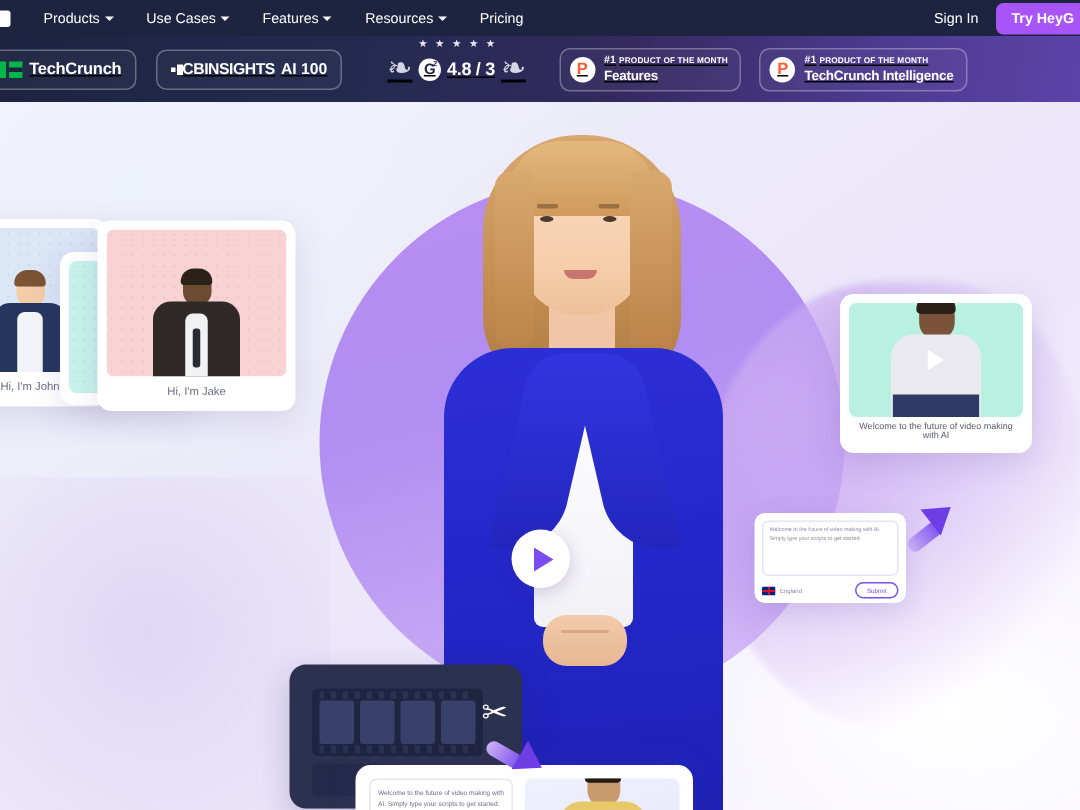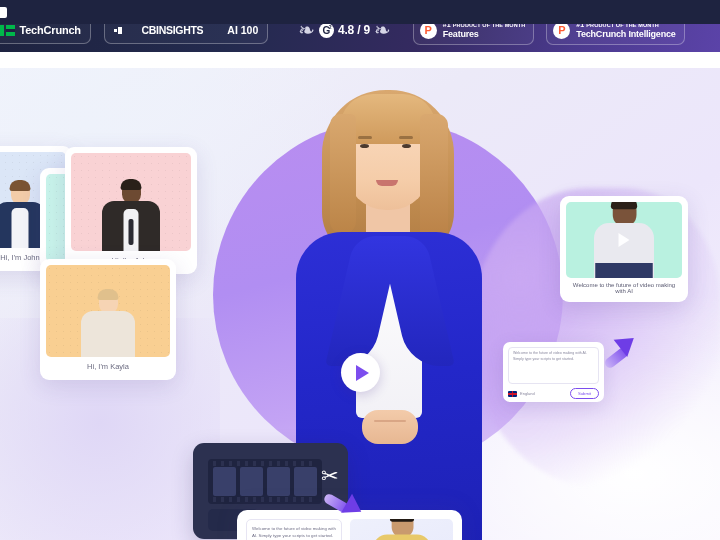--- a/index.html
+++ b/index.html
@@ -47,44 +47,45 @@
     background: #a855f7;
     color: #ffffff; font-size: 9.5px; font-weight: bold;
     height: 21px; line-height: 21px;
     padding: 0 10px; border-radius: 5px 0 0 5px;
     margin-right: -6px;
     white-space: nowrap; cursor: pointer;
   }
 
   
   .badgebar {
-    position: absolute; top: 8px; left: 0; width: 720px; height: 44px;
+    position: absolute; top: 24px; left: 0; width: 720px; height: 44px;
     background: linear-gradient(100deg, #1e2340 0%, #232a4e 32%, #342a60 58%, #4b3a8e 80%, #5b43a8 100%);
     display: flex; align-items: center;
     z-index: 59;
+    text-decoration: underline;
   }
   .badge {
     display: flex; align-items: center;
     border: 1px solid rgba(255,255,255,0.30);
     border-radius: 7px;
     height: 27px;
     padding: 0 9px;
     background: rgba(255,255,255,0.035);
     position: relative;
   }
   .badge-tc { margin-left: -10px; gap: 5px; }
   .tc-mark { display: flex; gap: 1.5px; align-items: flex-start; }
   .tc-mark i { display:block; background:#00b84a; }
   .tc-b1 { width: 4px; height: 11px; }
   .tc-b2 { width: 9px; height: 11px; position: relative; }
   .tc-b2::after {
     content:""; position:absolute; left:0; top:4px; width:9px; height:3px; background:#1e2340;
   }
   .tc-text { color:#fff; font-size: 11px; font-weight: bold; letter-spacing: -0.2px;}
-  .badge-cb { margin-left: 13px; gap: 20px; }
+  .badge-cb { margin-left: 13px; gap: 0; }
   .cb-mark { display:flex; gap:1.3px; align-items:center; }
   .cb-mark i { display:block; background:#fff; width:3.2px; height:7px; }
   .cb-mark i.s { height:3px; }
   .cb-text { color:#fff; font-size:10.5px; font-weight:bold; letter-spacing:-0.3px; }
   .cb-ai { color:#fff; font-size:10.5px; font-weight:bold; margin-left:4px; }
 
   .g2wrap {
     display:flex; align-items:center; gap:4px;
     margin-left: 30px;
     position: relative;
@@ -340,20 +341,45 @@
 </style>
 </head>
 <body>
 
 <div id="page">
 
   <div class="navbar">
     <div class="nav-logo">
         <div class="lg"></div>
       </div>
+    <div class="nav-links">
+      <div class="nav-item">
+        <span>Products</span>
+        <span class="chev"></span>
+      </div>
+      <div class="nav-item">
+        <span>Use Cases</span>
+        <span class="chev"></span>
+      </div>
+      <div class="nav-item">
+        <span>Features</span>
+        <span class="chev"></span>
+      </div>
+      <div class="nav-item">
+        <span>Resources</span>
+        <span class="chev"></span>
+      </div>
+      <div class="nav-item">
+        <span>Pricing</span>
+      </div>
+    </div>
+    <div class="nav-right">
+      <div class="signin">Sign In</div>
+      <div class="try-btn">Try HeyG</div>
+    </div>
   </div>
 
   <div class="badgebar">
 
     <div class="badge badge-tc">
       <span class="tc-mark">
         <i class="tc-b1"></i>
           <i class="tc-b2"></i>
       </span>
       <span class="tc-text">TechCrunch</span>
@@ -371,21 +397,21 @@
     <div class="g2wrap">
       <div class="stars">
         <span class="star">★</span>
           <span class="star">★</span>
         <span class="star">★</span>
           <span class="star">★</span>
         <span class="star">★</span>
       </div>
       <span class="laurel l">❧</span>
       <span class="g2logo">G<sup>2</sup></span>
-      <span class="g2score">4.8 / 9</span>
+      <span class="g2score">4.8 / 3</span>
       <span class="laurel">❧</span>
     </div>
 
     <div class="badge badge-ph">
       <span class="ph-mark">P</span>
       <span class="ph-txt">
         <span class="ph-top">
           <b>#1</b>
             <span>PRODUCT OF THE MONTH</span>
         </span>
@@ -455,30 +481,20 @@
           <div class="head" style="background:#6d4a32"></div>
           <div class="body" style="background:#2f2a28; position:relative; width:58px; height:50px;">
             <div class="shirt" style="background:#f2f2f4; width:15px; height:42px;"></div>
             <div class="tie" style="background:#2b2b33;"></div>
           </div>
         </div>
       </div>
       <div class="cap">Hi, I'm Jake</div>
     </div>
 
-    <div class="acard" id="card-kayla">
-      <div class="thumb">
-        <div class="fig">
-          <div class="hair" style="background:#e0c08c"></div>
-          <div class="head" style="background:#f6d4b4"></div>
-          <div class="body" style="background:#ede5da; position:relative; width:54px; height:46px;"></div>
-        </div>
-      </div>
-      <div class="cap">Hi, I'm Kayla</div>
-    </div>
 
     <div id="card-right">
       <div class="thumb">
         <div class="fig" style="transform:translateX(-50%) scale(1.25); transform-origin:bottom center;">
           <div class="hair" style="background:#2b2018"></div>
           <div class="head" style="background:#7a533a"></div>
           <div class="body" style="background:#e9e9ef; position:relative; width:48px; height:44px;">
             <div class="shirt" style="background:#2f3a66; width:46px; height:12px; border-radius:0;"></div>
           </div>
         </div>

